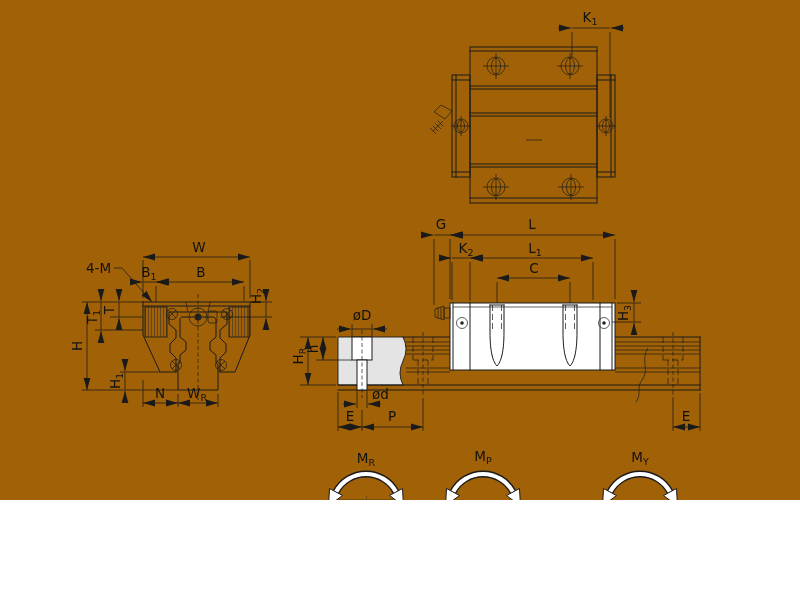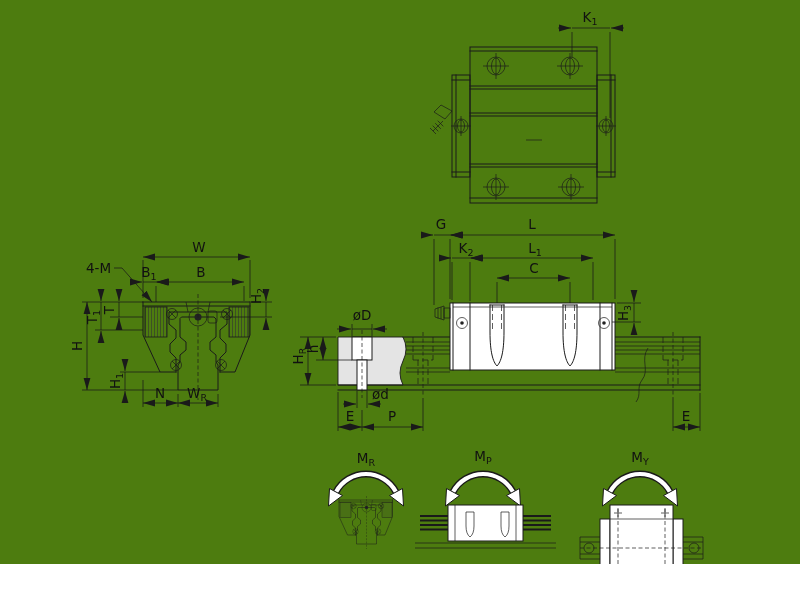--- a/index.html
+++ b/index.html
@@ -1,16 +1,16 @@
 <!DOCTYPE html>
 <html><head>
 <meta charset="utf-8">
 <style>
   html,body{margin:0;padding:0;background:#fff;}
-  .stage{width:800px;height:564px;background:#4d7c0f;position:relative;overflow:hidden;}
+  .stage{width:800px;height:500px;background:#a16207;position:relative;overflow:hidden;}
   svg{display:block;font-family:"DejaVu Sans",sans-serif;}
   .ln{stroke:#1a1a1a;stroke-width:1;fill:none;stroke-linecap:square}
   .fw{fill:#ffffff;stroke:#1a1a1a;stroke-width:1}
   .thin{stroke:#1a1a1a;stroke-width:.7;fill:none}
   .dim{stroke:#1a1a1a;stroke-width:.75;fill:none}
   .dash{stroke:#1a1a1a;stroke-width:.7;fill:none;stroke-dasharray:6 3}
   .dashf{stroke:#1a1a1a;stroke-width:.7;fill:none;stroke-dasharray:4 2.5}
   .gray{fill:#e4e4e4;stroke:#1a1a1a;stroke-width:.9}
   .hatchrect{fill:url(#vh);stroke:#1a1a1a;stroke-width:.8}
   text{font-size:13.5px;fill:#111}

